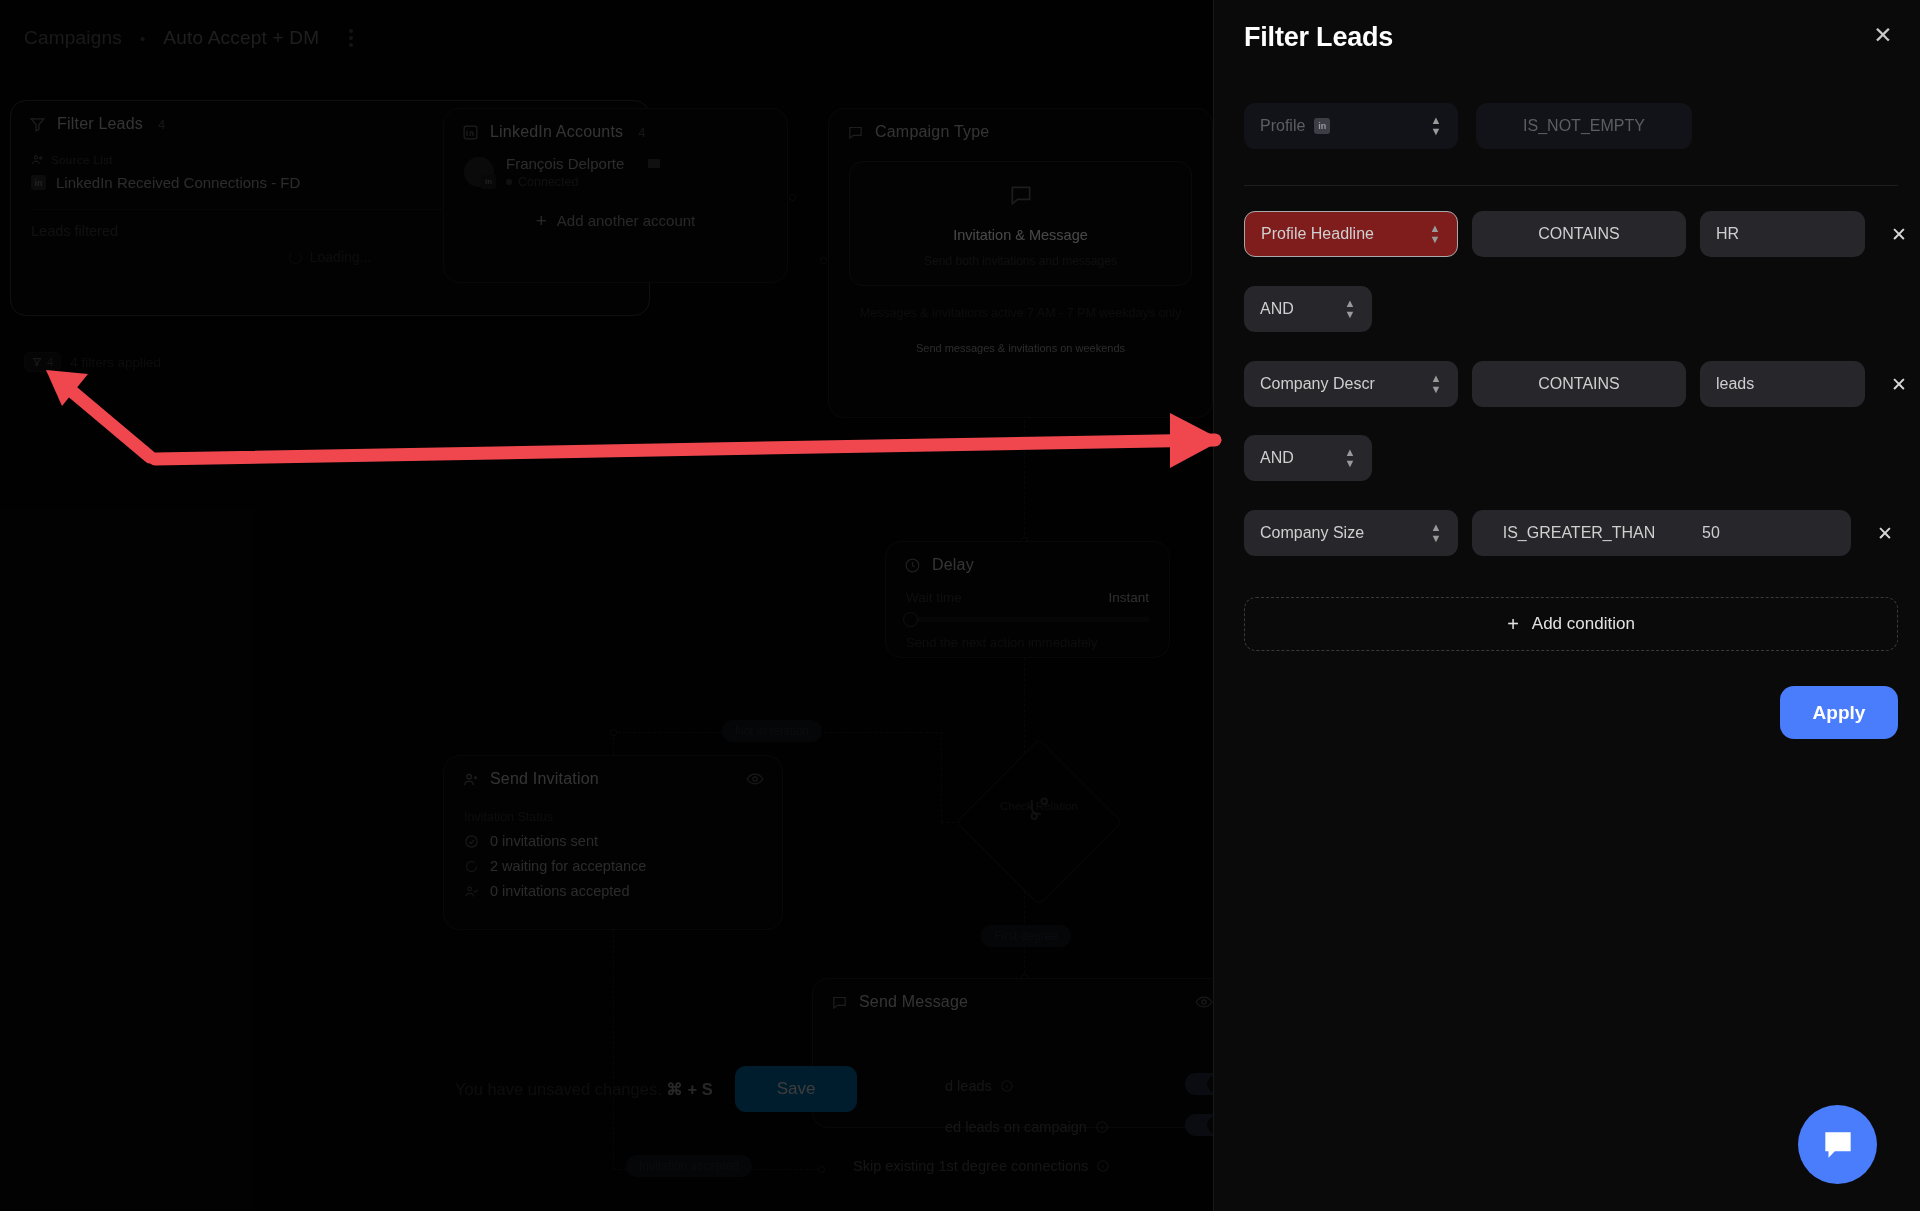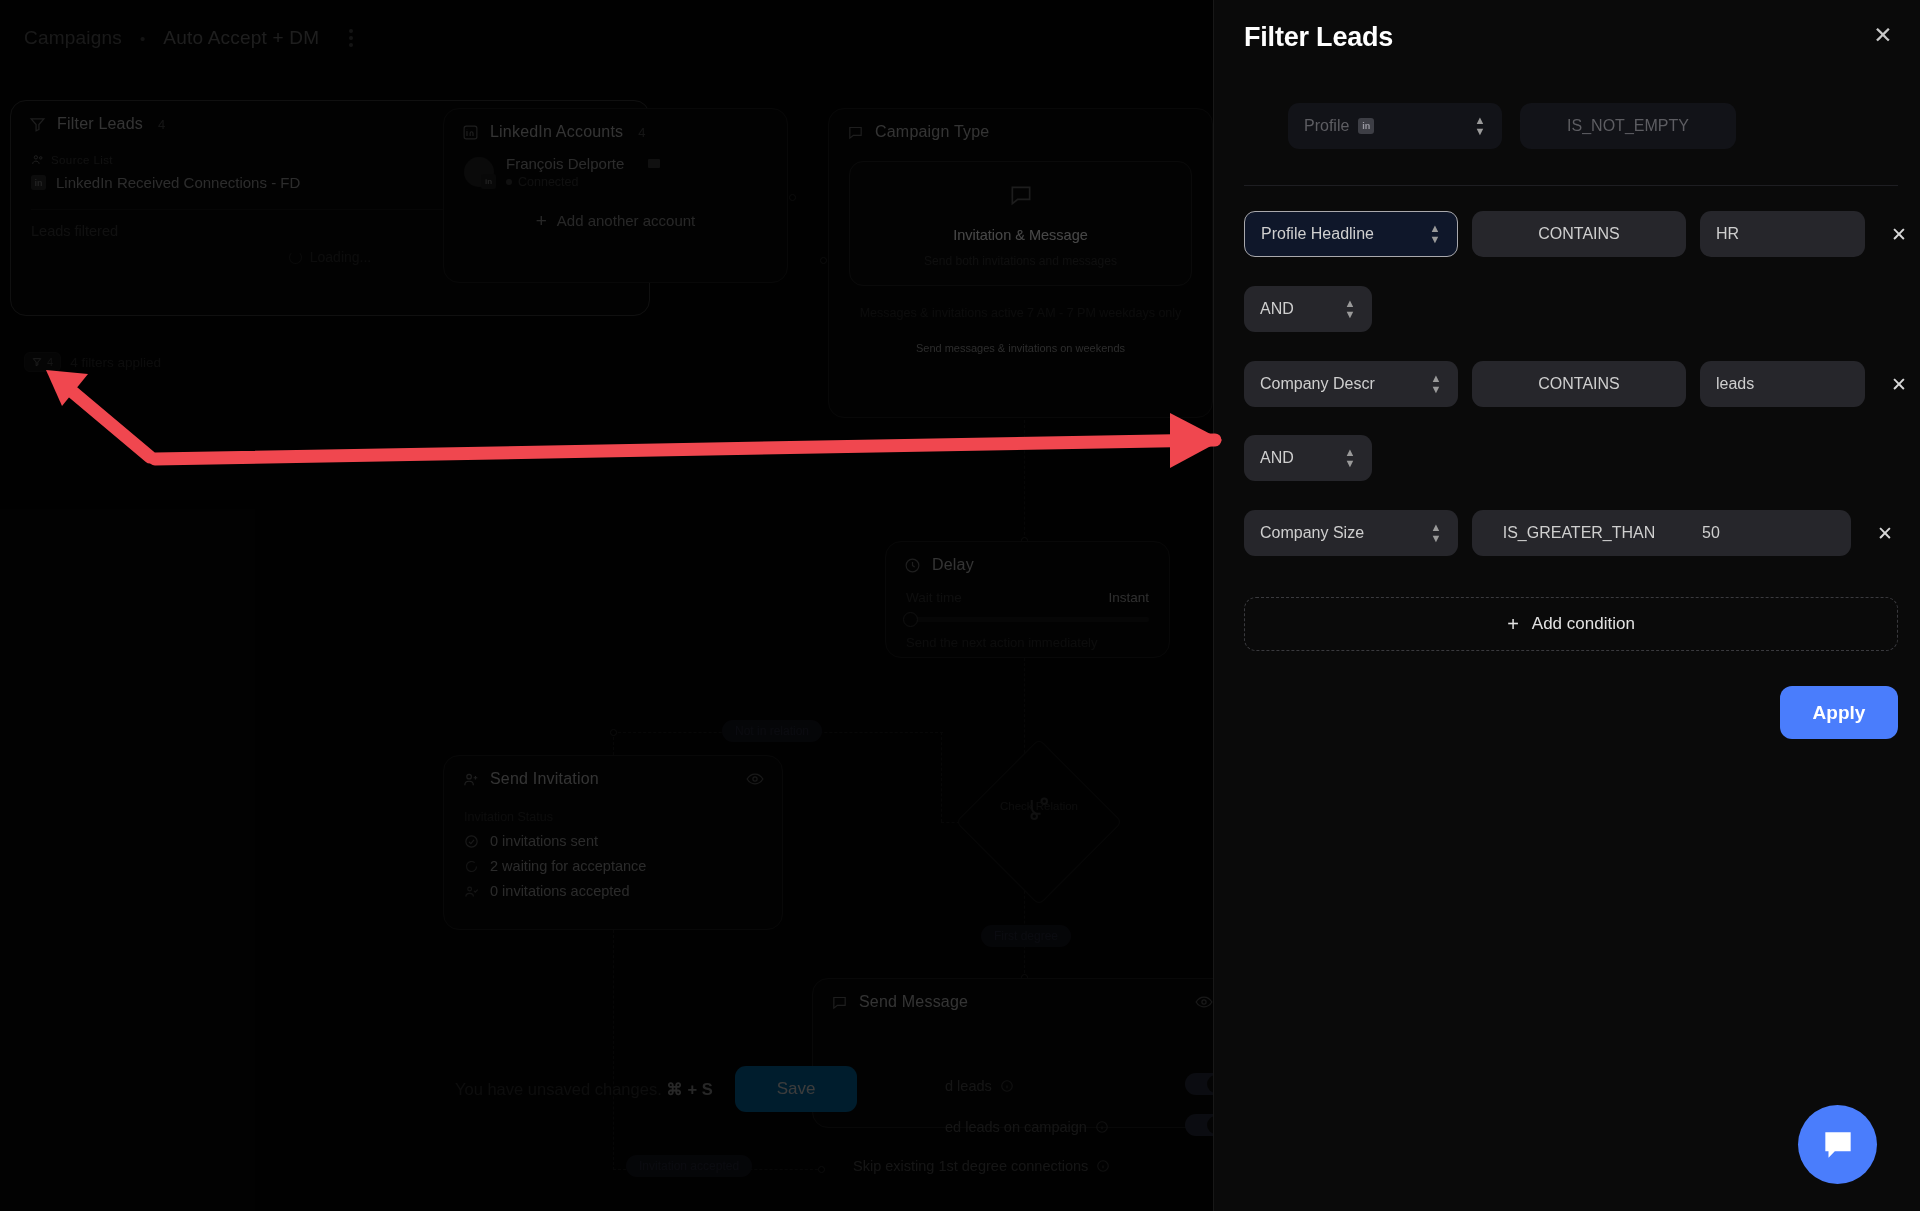--- a/index.html
+++ b/index.html
@@ -141,26 +141,26 @@
   }
   #panel h1 { font-size:27px; color:#ffffff; font-weight:700; letter-spacing:-.2px;
      position:absolute; left:30px; top:22px;}
   #closeX { position:absolute; right:22px; top:20px; width:30px;height:30px; color:#c9c9c9;
      display:flex; align-items:center; justify-content:center; font-size:23px; line-height:1;}
 
   .pill { border-radius:11px; display:flex; align-items:center; padding:0 16px;
      font-size:16px; color:#bdbdbd; height:46px; }
   .pill-dim { background:#121318; color:#5d5d62; }
   .pill-solid { background:#26262b; color:#cfcfcf;}
-  .pill-out { background:#0f172a; border:1px solid #a9a9ad; color:#cfcfcf;}
+  .pill-out { background:#7f1d1d; border:1px solid #a9a9ad; color:#cfcfcf;}
   .caret { margin-left:auto; width:12px; color:#9a9a9a; font-size:11px; line-height:1;
      display:flex; flex-direction:column; align-items:center;}
 
   #baseRow { position:absolute; left:30px; top:103px; display:flex; gap:18px;}
-  #baseRow .w1 { width:214px;margin-left:44px;}
+  #baseRow .w1 { width:214px;}
   #baseRow .w2 { width:216px; justify-content:center;}
   .li-mini { width:16px;height:16px;border-radius:3px;background:#3d3e45;color:#9a9aa2;
      font-size:9px;font-weight:bold;display:flex;align-items:center;justify-content:center;margin-left:9px;}
 
   #pdivider { position:absolute; left:30px; right:22px; top:185px; height:1px; background:#1e1e22;}
 
   .cond-row { position:absolute; left:30px; display:flex; gap:14px; align-items:center;}
   .cond-row .f { width:214px;}
   .cond-row .o { width:214px; justify-content:center;}
   .cond-row .v { width:165px;}
@@ -544,21 +544,21 @@
         <span>50</span>
       </div>
       <div class="rm">✕</div>
     </div>
 
     <div id="addCond" style="top:597px;">
       <span style="font-size:20px;line-height:1;">+</span>
       <span>Add condition</span>
     </div>
 
-    <button id="applyBtn" style="top:686px;">Apply</button>
+    <button id="applyBtn" style="top:686px;border-radius:14px;">Apply</button>
   </div>
 
   <div id="chatBtn">
     <svg viewBox="0 0 24 24" fill="currentColor">
         <path d="M4 4h16v12H10l-4 4v-4H4z"></path>
       </svg>
   </div>
 
 </div>
 

